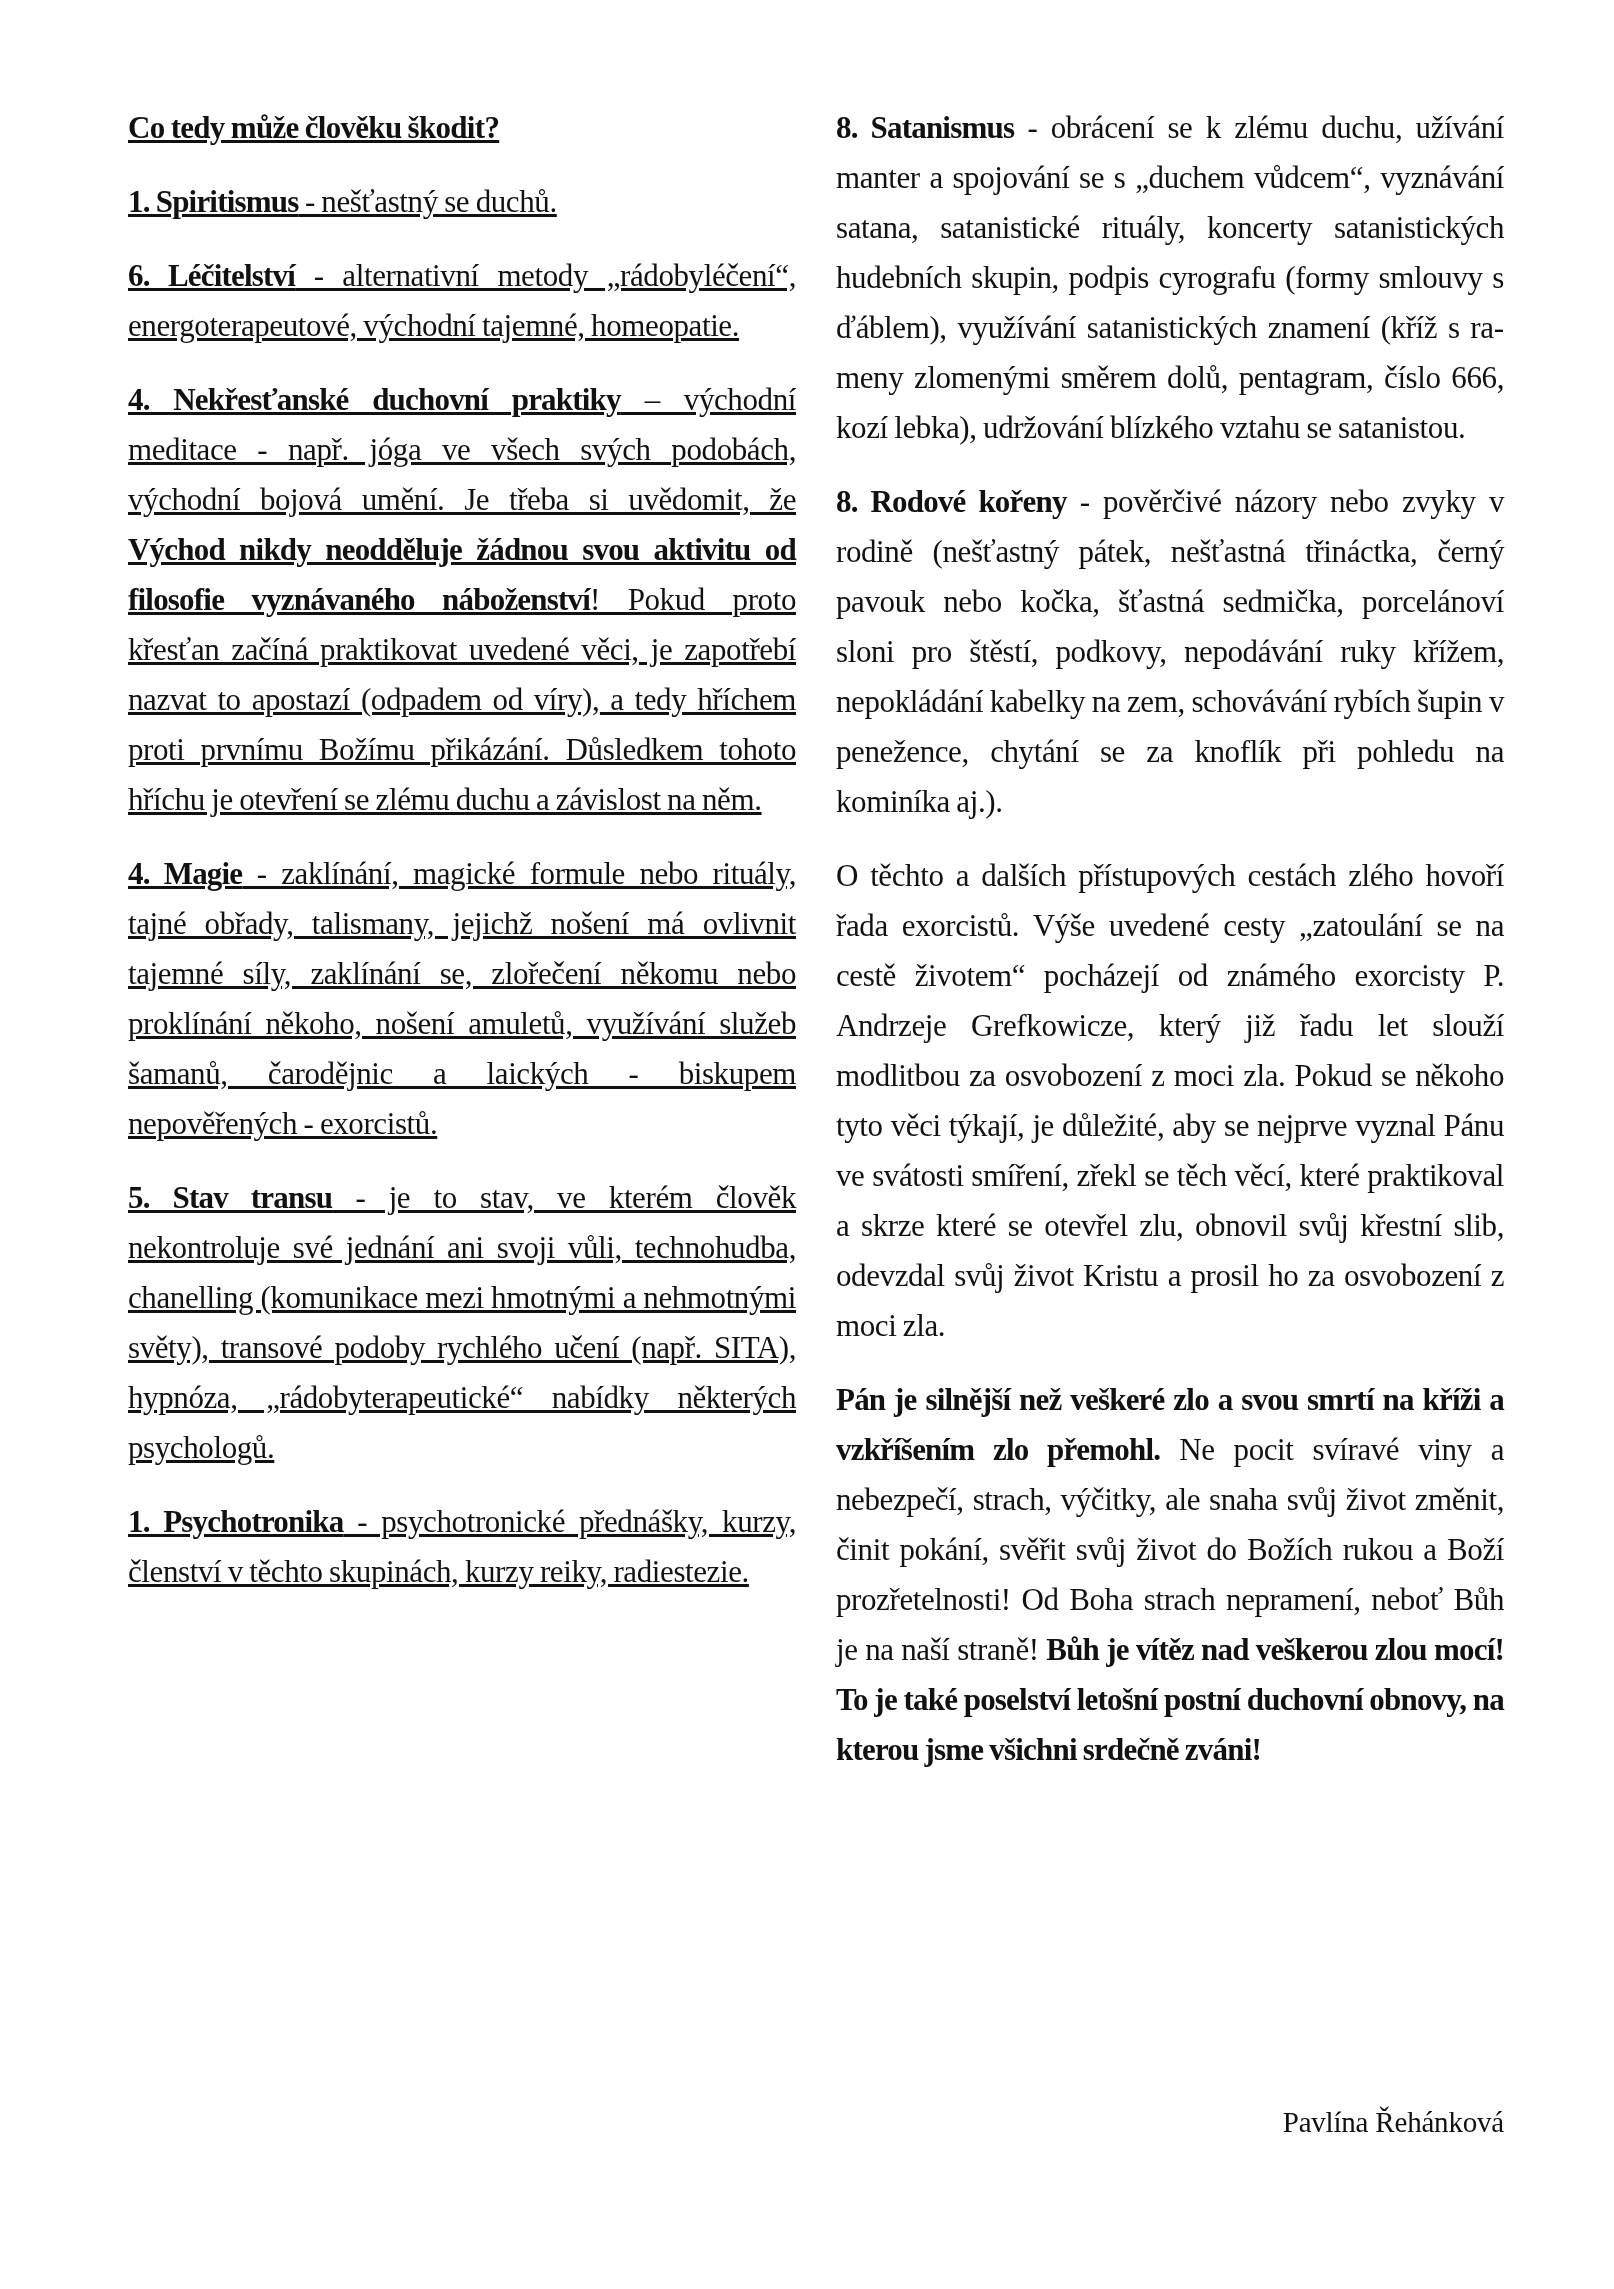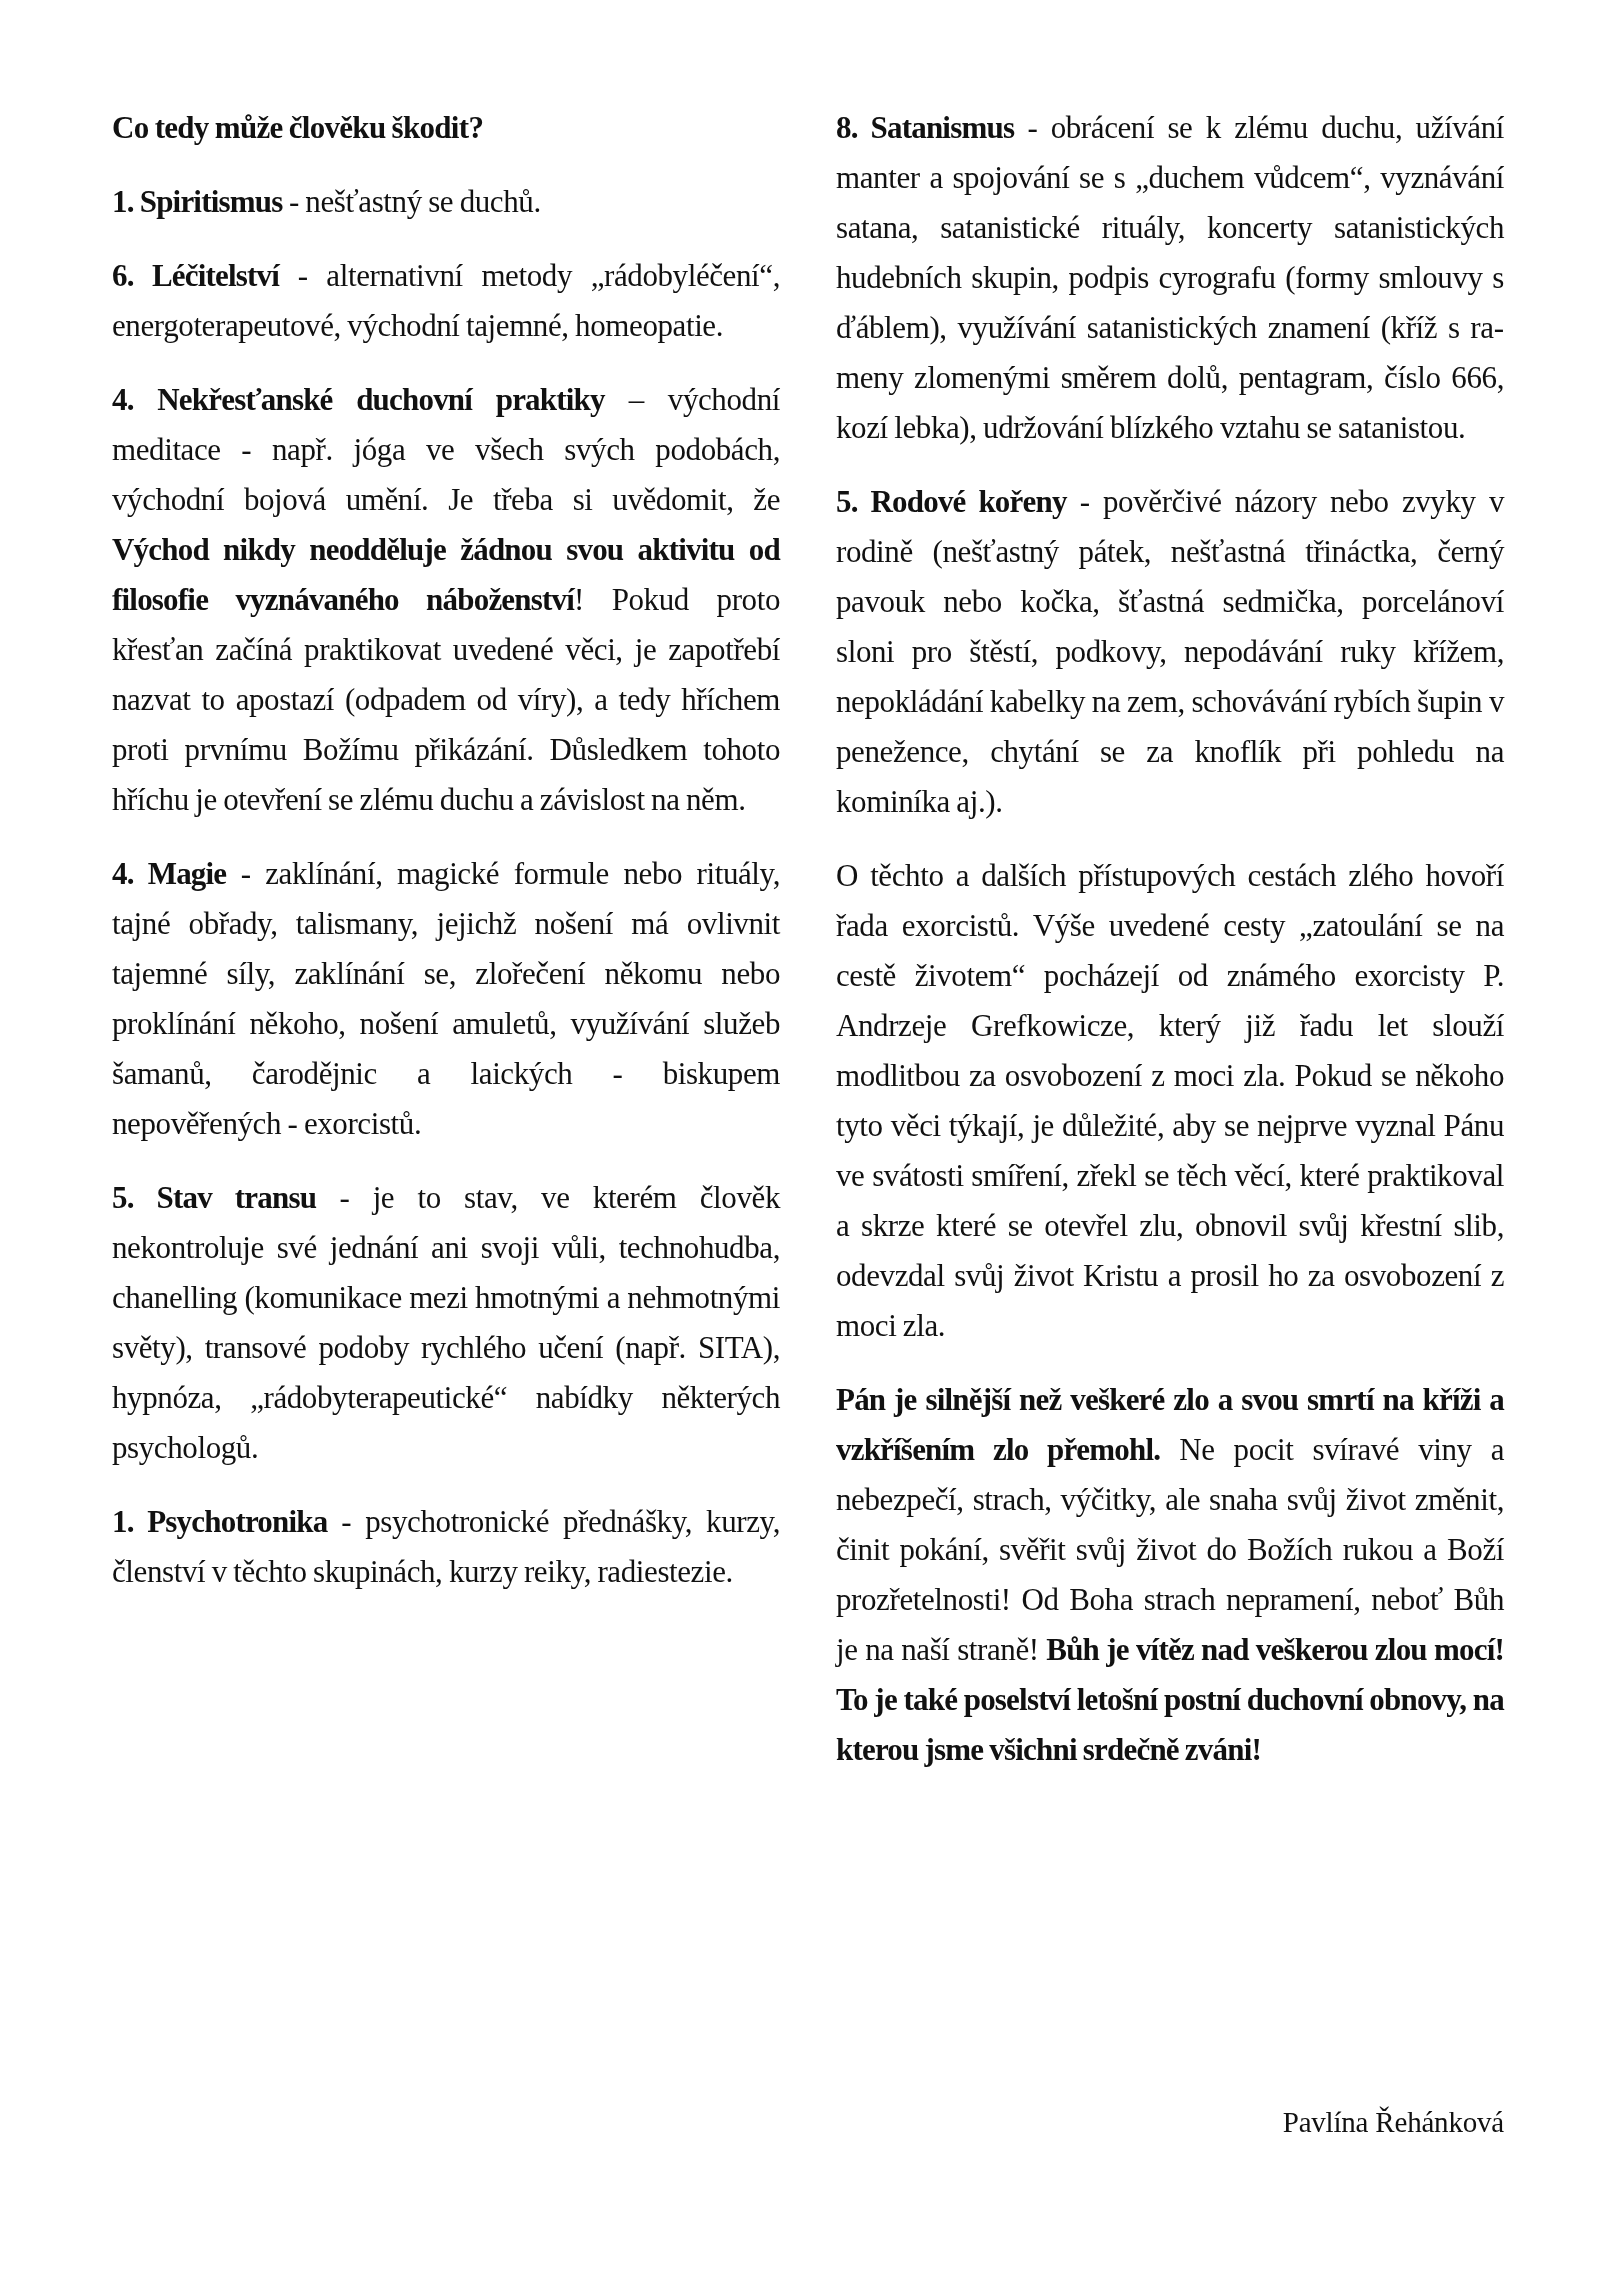--- a/index.html
+++ b/index.html
@@ -25,21 +25,21 @@
       position: absolute;
       top: 103px;
       width: 668px;
       font-size: 31px;
       line-height: 50px;
       text-align: justify;
       hyphens: manual;
       letter-spacing: -0.4px;
       word-spacing: -0.9px;
     }
-    .col-left { left: 112px; }
+    .col-left { left: 128px; text-decoration: underline; }
     .col-right { left: 836px; }
     .para {
       margin: 0 0 24px 0;
     }
     .heading {
       font-weight: bold;
       margin: 0 0 24px 0;
       text-align: left;
       letter-spacing: -0.7px;
     }
@@ -76,21 +76,21 @@
     <p class="para"><span class="b">4. Magie</span><span> - zaklínání, magické formule nebo rituály, tajné obřady, talismany, jejichž nošení má ovlivnit tajemné síly, zaklínání se, zloře­čení někomu nebo proklínání někoho, nošení amuletů, využívání služeb šamanů, čarodějnic a laických - biskupem nepověřených - exor­cistů.</span></p>
 
     <p class="para"><span class="b">5. Stav transu</span><span> - je to stav, ve kterém člověk nekontroluje své jednání ani svoji vůli, techno­hudba, chanelling (komunikace mezi hmot­nými a nehmotnými světy), transové podoby rychlého učení (např. SITA), hypnóza, „rádo­byterapeutické“ nabídky některých psycho­logů.</span></p>
 
     <p class="para"><span class="b">1. Psychotronika</span><span> - psychotronické přednášky, kurzy, členství v těchto skupinách, kurzy reiky, radiestezie.</span></p>
   </div>
 
   <div class="column col-right">
     <p class="para"><span class="b">8. Satanismus</span><span> - obrácení se k zlému duchu, užívání manter a spojování se s „duchem vůd­cem“, vyznávání satana, satanistické rituály, koncerty satanistických hudebních skupin, podpis cyrografu (formy smlouvy s ďáblem), využívání satanistických znamení (kříž s ra­meny zlomenými směrem dolů, pentagram, číslo 666, kozí lebka), udržování blízkého vztahu se satanistou.</span></p>
 
-    <p class="para"><span class="b">5. Rodové kořeny</span><span> - pověrčivé názory nebo zvyky v rodině (nešťastný pátek, nešťastná tři­náctka, černý pavouk nebo kočka, šťastná sed­mička, porcelánoví sloni pro štěstí, podkovy, nepodávání ruky křížem, nepokládání ka­belky na zem, schovávání rybích šupin v pene­žence, chytání se za knoflík při pohledu na kominíka aj.).</span></p>
+    <p class="para"><span class="b">8. Rodové kořeny</span><span> - pověrčivé názory nebo zvyky v rodině (nešťastný pátek, nešťastná tři­náctka, černý pavouk nebo kočka, šťastná sed­mička, porcelánoví sloni pro štěstí, podkovy, nepodávání ruky křížem, nepokládání ka­belky na zem, schovávání rybích šupin v pene­žence, chytání se za knoflík při pohledu na kominíka aj.).</span></p>
 
     <p class="para"><span>O těchto a dalších přístupových cestách zlého hovoří řada exorcistů. Výše uvedené cesty „zatoulání se na cestě životem“ pocházejí od známého exorcisty P. Andrzeje Grefkowicze, který již řadu let slouží modlitbou za osvobo­zení z moci zla. Pokud se někoho tyto věci týkají, je důležité, aby se nejprve vyznal Pánu ve svátosti smíření, zřekl se těch věcí, které praktikoval a skrze které se otevřel zlu, obno­vil svůj křestní slib, odevzdal svůj život Kristu a prosil ho za osvobození z moci zla.</span></p>
 
     <p class="para"><span class="b">Pán je silnější než veškeré zlo a svou smrtí na kříži a vzkříšením zlo přemohl.</span><span> Ne pocit svíravé viny a nebezpečí, strach, výčitky, ale snaha svůj život změnit, činit pokání, svěřit svůj život do Božích rukou a Boží prozřetel­nosti! Od Boha strach nepramení, neboť Bůh je na naší straně! </span><span class="b">Bůh je vítěz nad veškerou zlou mocí! To je také poselství letošní postní duchovní obnovy, na kterou jsme všichni srdečně zváni!</span></p>
   </div>
 
   <div class="signature">Pavlína Řehánková</div>
 </div>
 
 

